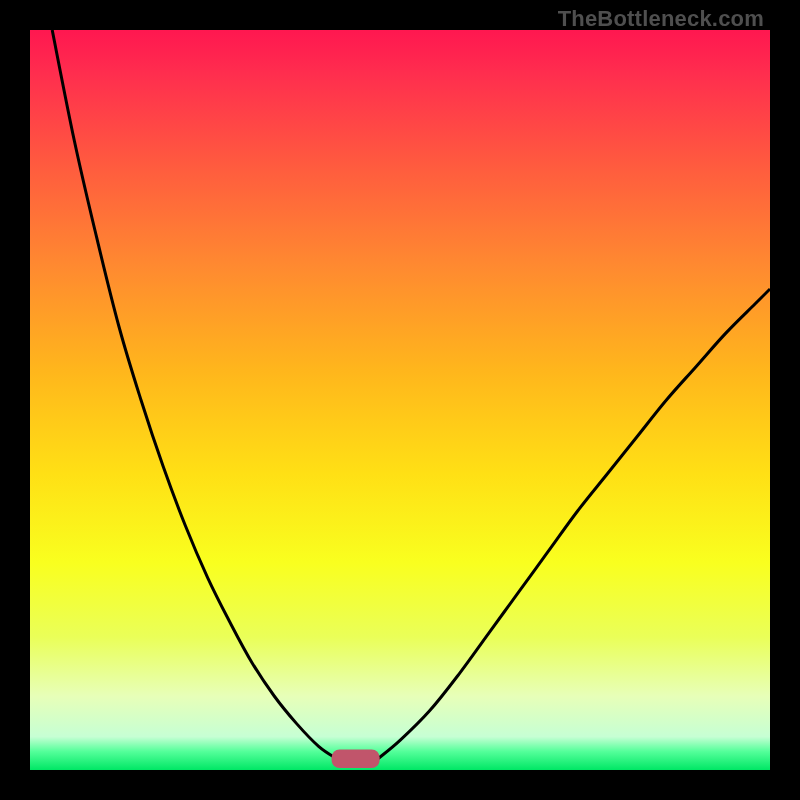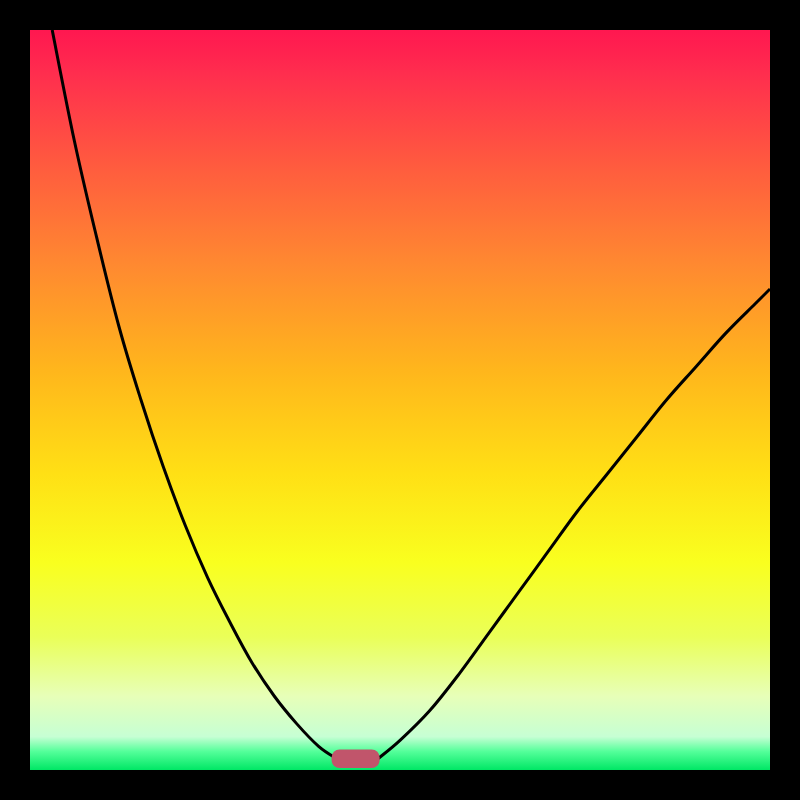--- a/index.html
+++ b/index.html
@@ -34,20 +34,21 @@
     letter-spacing: 0.2px;
     user-select: none;
   }
   svg { display: block; }
 </style>
 </head>
 <body>
 
 <div class="frame">
 
+  <div class="watermark">TheBottleneck.com</div>
 
   <div class="plot">
     <svg id="chart-svg" width="740" height="740" viewBox="0 0 740 740">
       <defs>
         <linearGradient id="bg-grad" x1="0" y1="0" x2="0" y2="1">
             <stop offset="0%" stop-color="#ff1750"></stop>
             <stop offset="6%" stop-color="#ff2e4e"></stop>
             <stop offset="18%" stop-color="#ff5a3f"></stop>
             <stop offset="32%" stop-color="#ff8a30"></stop>
             <stop offset="46%" stop-color="#ffb61c"></stop>

